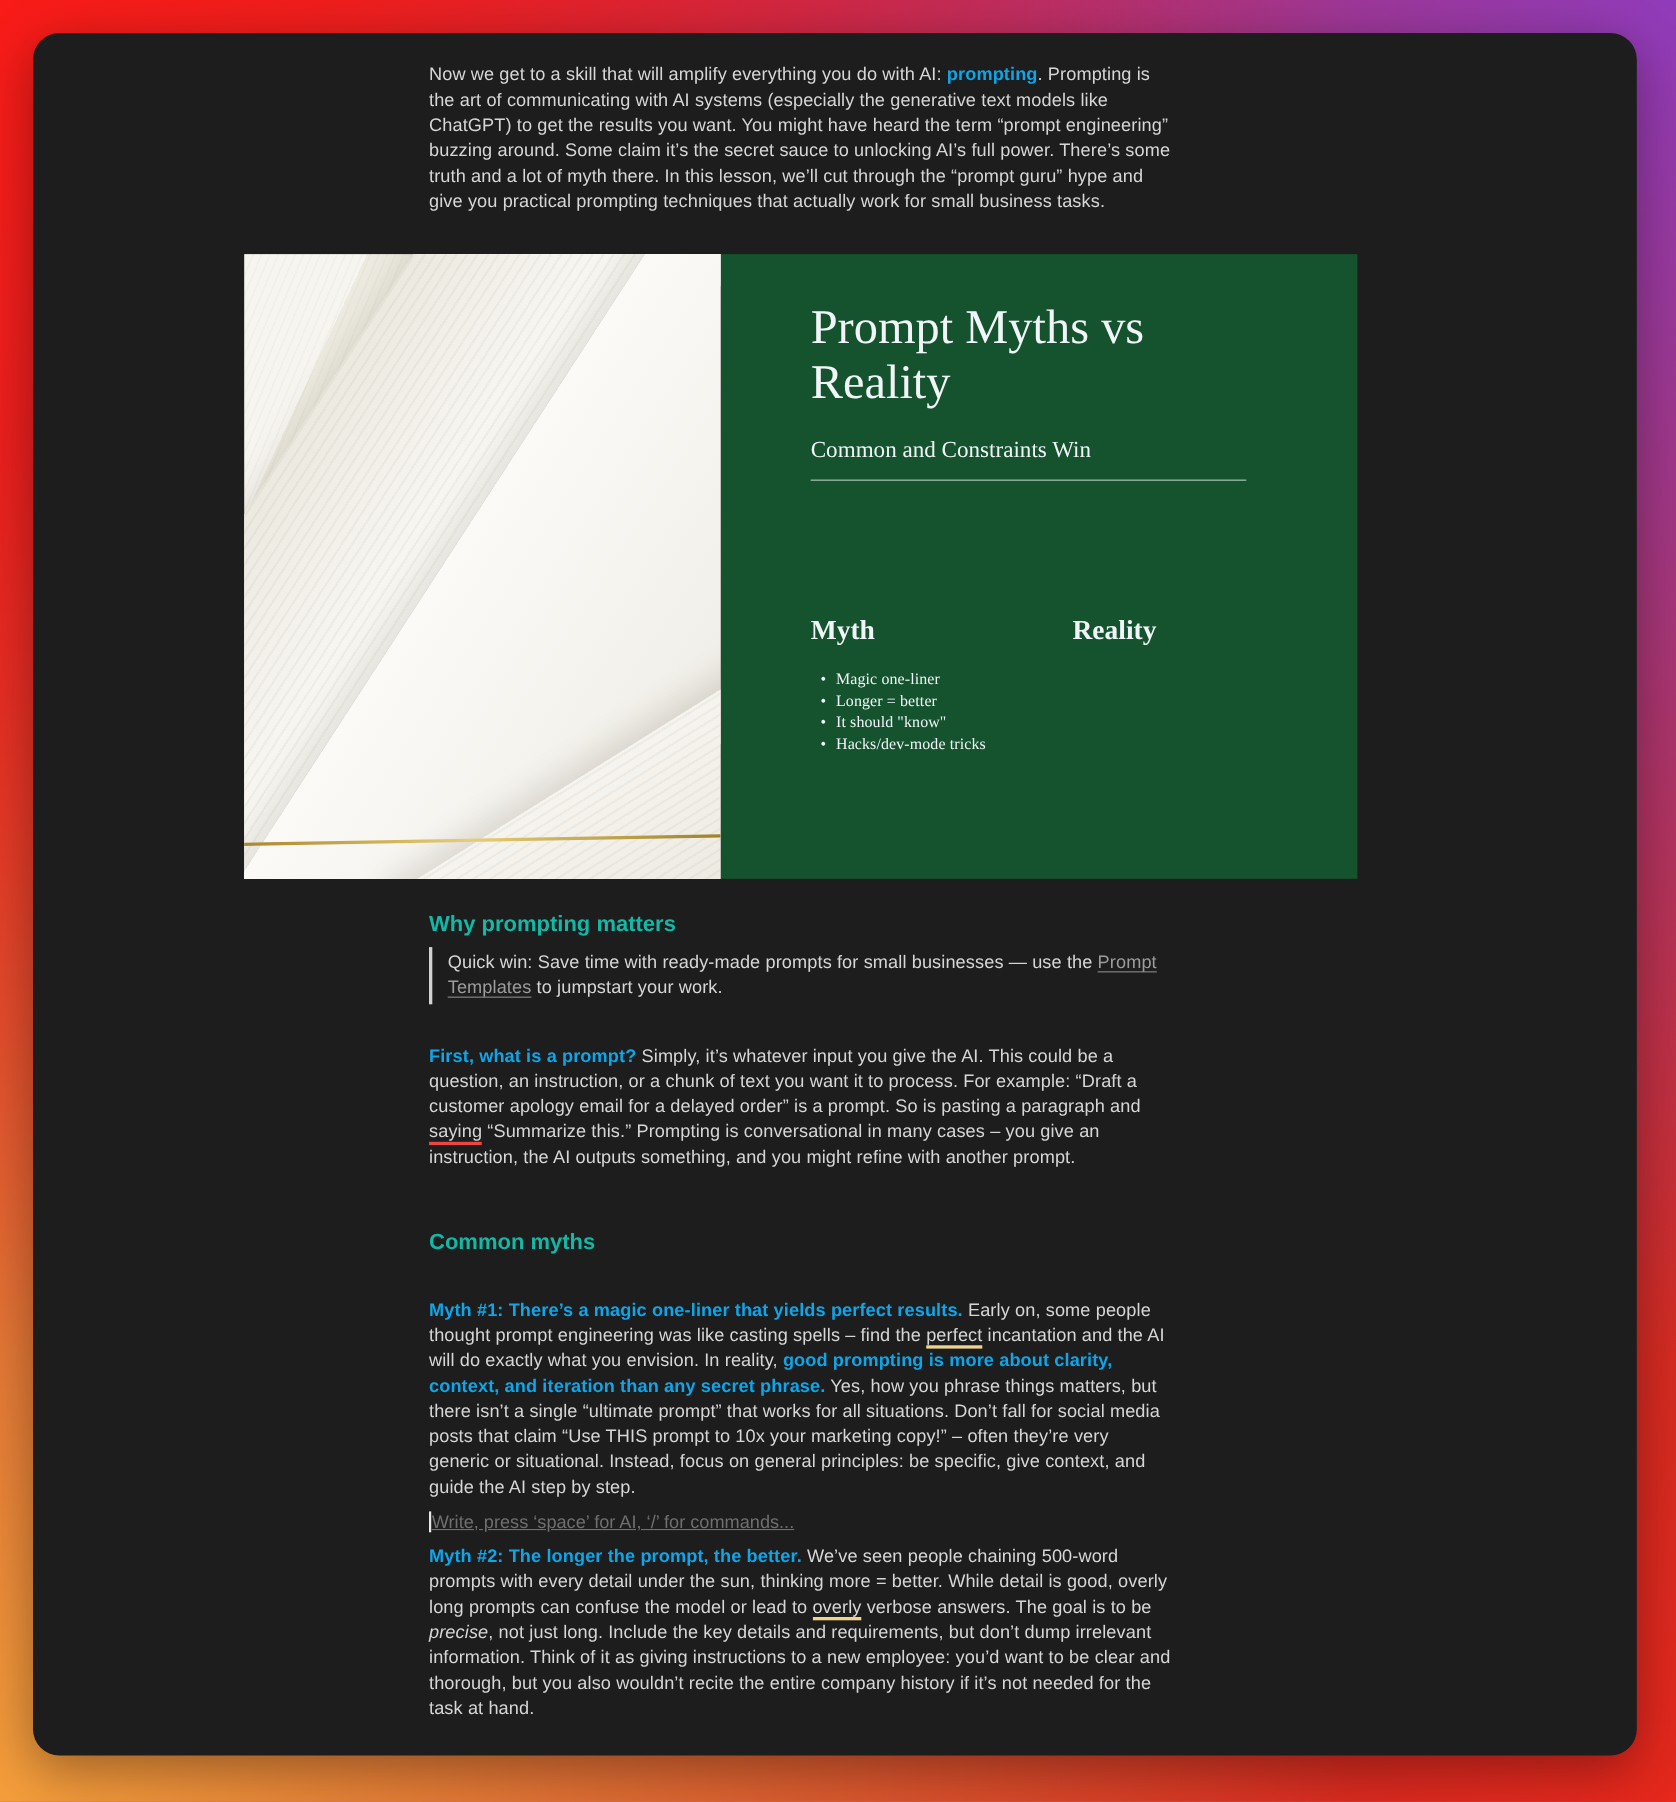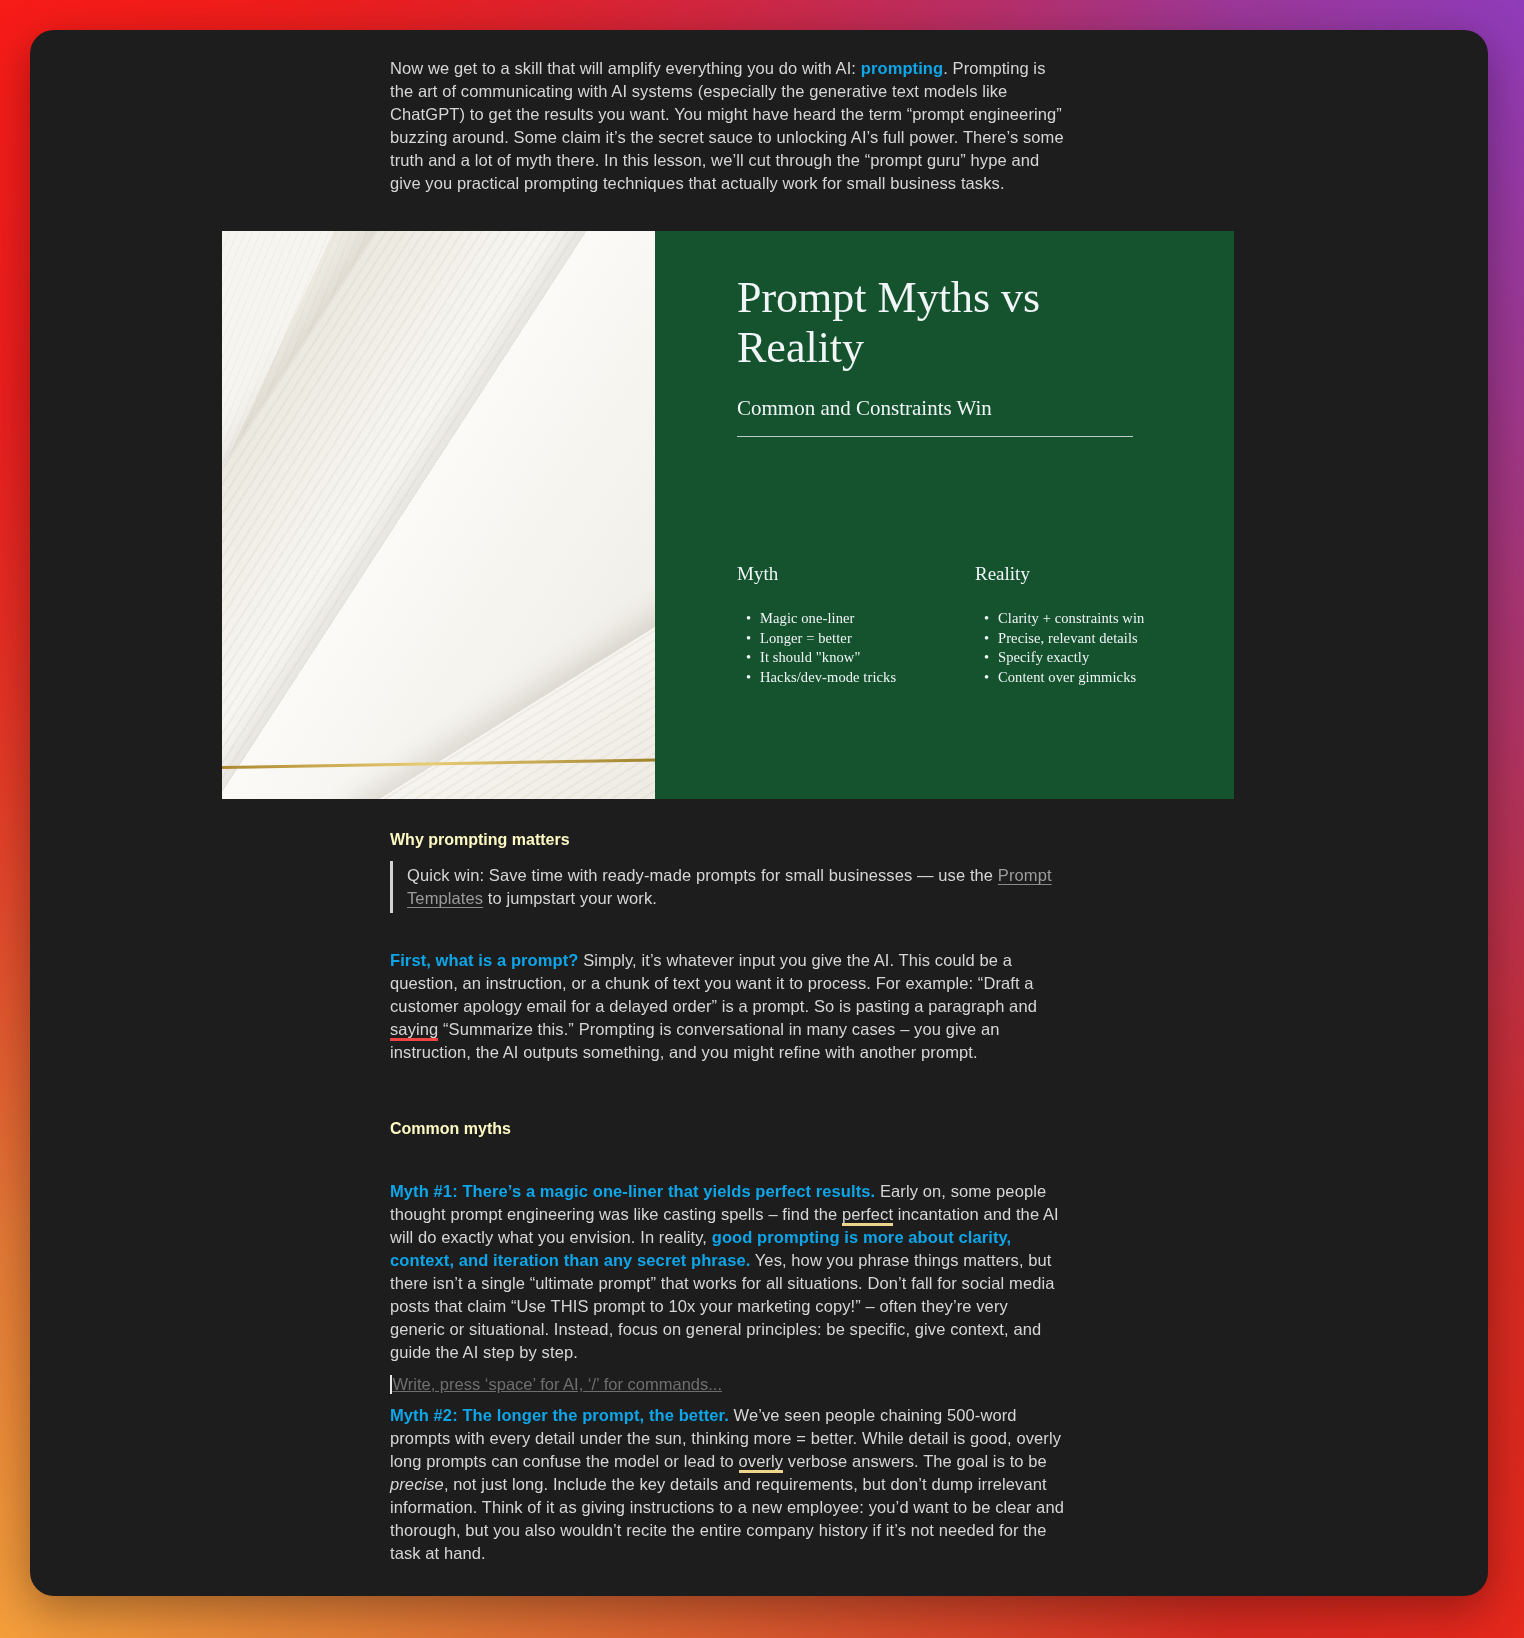--- a/index.html
+++ b/index.html
@@ -42,24 +42,24 @@
   .para .link {
     color: #9c9c9c;
     text-decoration: underline;
     text-decoration-color: #8a8a8a;
     text-underline-offset: 3px;
     cursor: pointer;
   }
 
   .h3 {
     margin-top: 28px;
-    font-size: 16px;
+    font-size: 20px;
     line-height: 26px;
     font-weight: 700;
-    color: #fef9c3;
+    color: #14b8a6;
   }
   .h3.common { margin-top: 52px; }
 
   .quote {
     margin-top: 8px;
     border-left: 3px solid #d2d2d2;
     padding: 3px 0 3px 14px;
   }
 
   .p-whatis { margin-top: 36px; }
@@ -153,21 +153,21 @@
     font-size: 21px;
     line-height: 26px;
   }
   .slide-rule {
     margin-top: 15px;
     width: 396px; height: 1px;
     background: rgba(243,247,250,0.75);
   }
   .slide-cols { display: flex; margin-top: 122px; }
   .slide-col-1 { width: 238px; }
-  .slide-col-h { font-size: 19px; line-height: 30px; }
+  .slide-col-h { font-size: 25px; line-height: 30px; font-weight: bold; }
   .slide-list { margin-top: 20px; list-style: none; }
   .slide-list li {
     position: relative;
     padding-left: 23px;
     font-size: 14.5px;
     line-height: 19.5px;
     letter-spacing: 0.1px;
   }
   .slide-list li::before {
     content: "\2022";
@@ -200,26 +200,20 @@
               <div class="slide-col-h">Myth</div>
               <ul class="slide-list">
                   <li>Magic one-liner</li>
                   <li>Longer = better</li>
                   <li>It should "know"</li>
                   <li>Hacks/dev-mode tricks</li>
                 </ul>
             </div>
             <div class="slide-col-2">
               <div class="slide-col-h">Reality</div>
-              <ul class="slide-list">
-                  <li>Clarity + constraints win</li>
-                  <li>Precise, relevant details</li>
-                  <li>Specify exactly</li>
-                  <li>Content over gimmicks</li>
-                </ul>
             </div>
           </div>
         </div>
       </div>
 
       <h3 class="h3">Why prompting matters</h3>
 
       <div class="quote">
         <p class="para"><span>Quick win: Save time with ready-made prompts for small businesses — use the </span><a class="link">Prompt Templates</a><span> to jumpstart your work.</span></p>
       </div>

